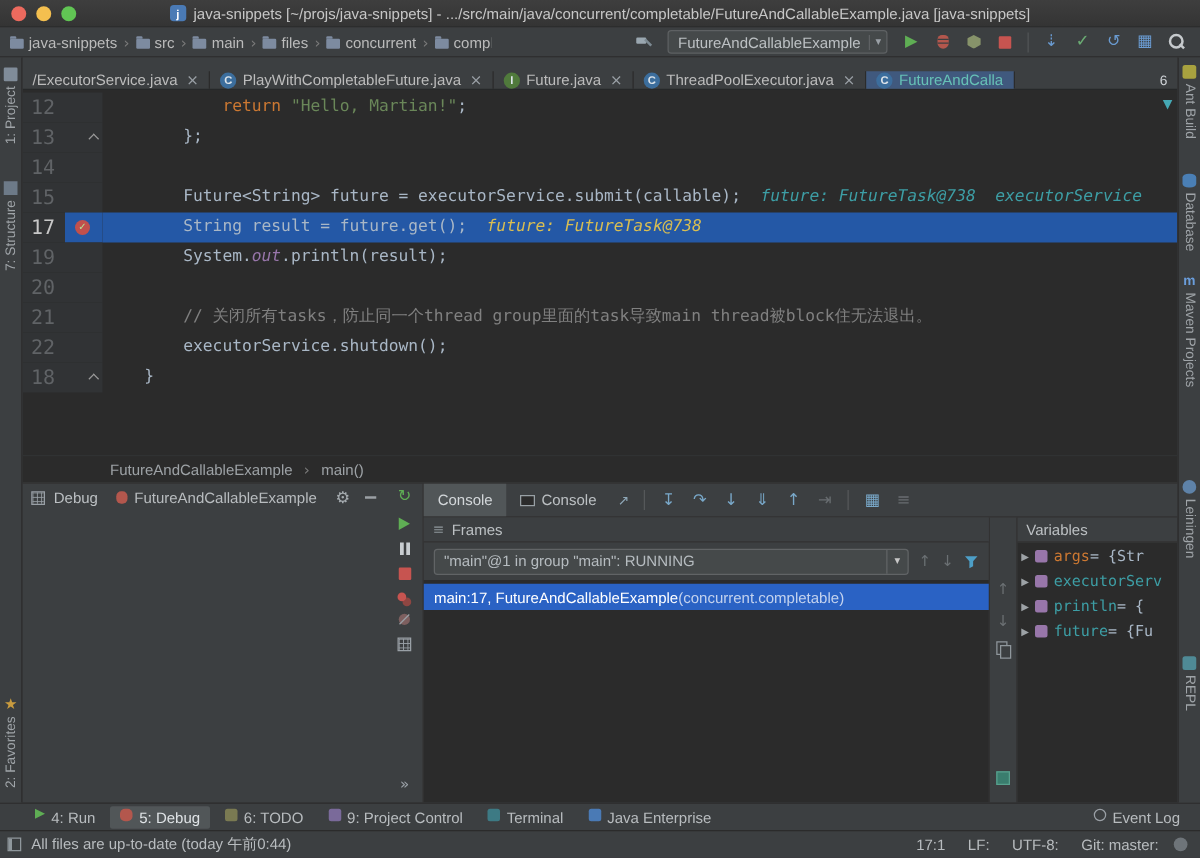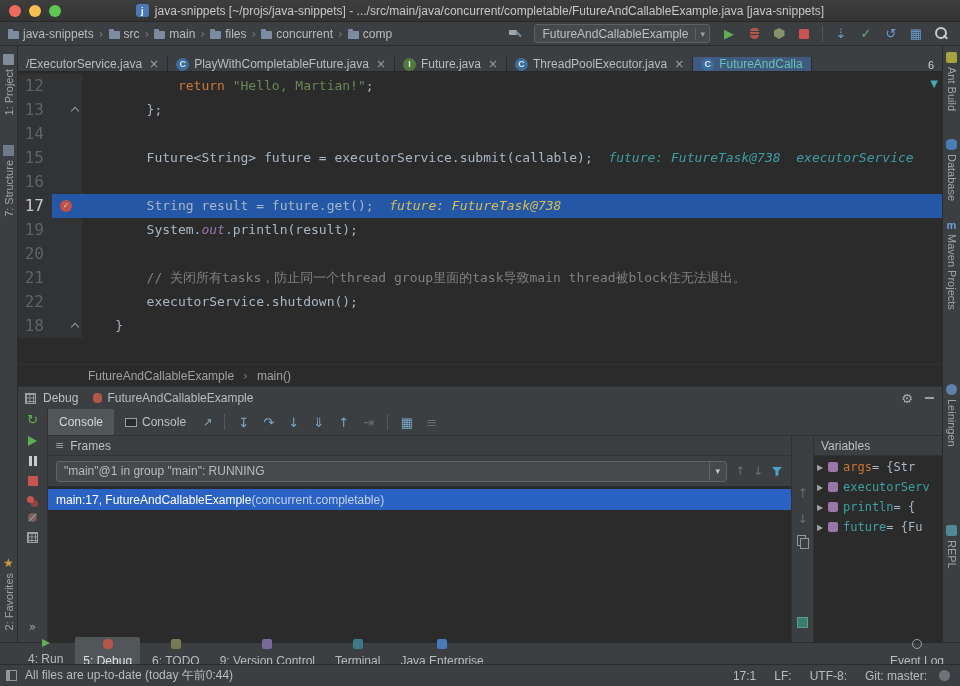--- a/index.html
+++ b/index.html
@@ -67,21 +67,21 @@
   .line.exec .num{color:#c8c8c8;}
   .bp{position:absolute;left:8px;top:6px;width:12px;height:12px;border-radius:50%;background:#c1504c;display:flex;align-items:center;justify-content:center;font-size:8px;color:#b6e394;font-family:"DejaVu Sans",sans-serif;}
   .fold{position:absolute;right:4px;top:10px;width:6px;height:6px;border-left:1px solid #9a9a9a;border-top:1px solid #9a9a9a;transform:rotate(45deg);}
   .pl{color:#a9b7c6}.kw{color:#cc7832}.st{color:#6a8759}.cm{color:#808080}
   .fd{color:#9876aa;font-style:italic}
   .h1{color:#3d9ea5;font-style:italic}
   .h2{color:#d9be52;font-style:italic}
   .crumbbar{position:absolute;left:0;right:0;bottom:0;height:22px;background:#2b2b2b;border-top:1px solid #303233;display:flex;align-items:center;padding-left:70px;gap:8px;color:#9da2a6;font-family:"Liberation Sans","DejaVu Sans",sans-serif;font-size:12px;}
 
   
-  .debugwin{position:absolute;top:386px;left:18px;right:18px;height:256px;background:#3c3f41;border-top:1px solid #323232;display:flex;flex-direction:column;}
+  .debugwin{position:absolute;top:386px;left:18px;right:18px;height:256px;background:#3c3f41;border-top:1px solid #323232;display:flex;flex-direction:row;}
   .dw-header{height:22px;display:flex;align-items:center;gap:7px;padding:0 8px 0 7px;flex:none;}
   .mini-grid{width:11px;height:11px;border:1px solid #99a0a6;background-image:linear-gradient(to right,#99a0a6 1px,transparent 1px),linear-gradient(to bottom,#99a0a6 1px,transparent 1px);background-size:3.5px 3.5px;}
   .dw-title{color:#bcc0c3;}
   .dw-tab{display:flex;align-items:center;gap:5px;padding:0 8px;height:22px;color:#b8bcbf;white-space:nowrap;}
   .dw-tab-ico{width:9px;height:10px;background:#b3574d;border-radius:4px;flex:none;}
   .dw-right{margin-left:auto;display:flex;gap:12px;align-items:center;color:#a6acb0;}
   .gear{font-size:13px;}
   .hide-bar{width:9px;height:2px;background:#9aa0a4;}
   .dw-main{flex:1;display:flex;min-height:0;}
   .dw-strip{width:30px;border-right:1px solid #323232;display:flex;flex-direction:column;align-items:center;padding-top:5px;gap:10px;flex:none;}
@@ -122,21 +122,21 @@
   .vars{width:128px;display:flex;flex-direction:column;background:#2b2b2b;flex:none;}
   .var-list{flex:1;padding-top:1px;}
   .var-row{height:20px;display:flex;align-items:center;padding:0 3px;font-family:"DejaVu Sans Mono","Liberation Mono",monospace;font-size:12px;white-space:nowrap;overflow:hidden;}
   .twisty{color:#9da2a6;font-size:8px;width:11px;flex:none;}
   .var-ico{width:10px;height:10px;border-radius:2px;background:#9876aa;flex:none;margin-right:5px;}
   .vname.param{color:#cc7832}.vname.local{color:#3d9ea5}
   .vval{color:#a9b7c6}
 
   
   .bottombar{position:absolute;left:0;right:0;top:642px;height:22px;background:#3c3f41;border-top:1px solid #2b2b2b;display:flex;align-items:center;padding:0 8px 0 20px;gap:4px;}
-  .bb-item{display:flex;align-items:center;gap:5px;padding:2px 8px;color:#b8bcbf;border-radius:2px;white-space:nowrap;flex-direction:column;}
+  .bb-item{display:flex;gap:5px;padding:2px 8px;color:#b8bcbf;border-radius:2px;white-space:nowrap;}
   .bb-item.active{background:#515658;color:#dfe3e6;}
   .bbi{width:10px;height:10px;border-radius:2px;flex:none;}
   .bbi-run{width:0;height:0;border-radius:0;border-left:8px solid #5fae54;border-top:4px solid transparent;border-bottom:4px solid transparent;background:none;}
   .bbi-bug{background:#b3574d;border-radius:4px;}
   .bbi-todo{background:#7a7a52;}
   .bbi-vcs{background:#7a6a9a;}
   .bbi-terminal{background:#3d7a84;}
   .bbi-jee{background:#4a7ab5;}
   .bbi-event{background:none;border:1px solid #9aa0a6;border-radius:50%;}
   .bb-right{margin-left:auto;display:flex;}
@@ -294,25 +294,20 @@
         </div>
         <div class="line">
           <span class="num">14</span>
           <span class="mark"></span>
           <span class="codetxt"></span>
         </div>
         <div class="line">
           <span class="num">15</span>
           <span class="mark"></span>
           <span class="codetxt"><span class="pl">        Future&lt;String&gt; future = executorService.submit(callable);</span><span class="h1">  future: FutureTask@738  executorService</span></span>
-        </div>
-        <div class="line">
-          <span class="num">16</span>
-          <span class="mark"></span>
-          <span class="codetxt"></span>
         </div>
         <div class="line exec">
           <span class="num">17</span>
           <span class="mark">
             <span class="bp">✓</span>
           </span>
           <span class="codetxt"><span class="pl">        String result = future.get();</span><span class="h2">  future: FutureTask@738</span></span>
         </div>
         <div class="line">
           <span class="num">19</span>
@@ -473,21 +468,21 @@
         <div class="bb-item active">
           <span class="bbi bbi-bug"></span>
           <span>5: Debug</span>
         </div>
         <div class="bb-item">
           <span class="bbi bbi-todo"></span>
           <span>6: TODO</span>
         </div>
         <div class="bb-item">
           <span class="bbi bbi-vcs"></span>
-          <span>9: Version Control</span>
+          <span>9: Project Control</span>
         </div>
         <div class="bb-item">
           <span class="bbi bbi-terminal"></span>
           <span>Terminal</span>
         </div>
         <div class="bb-item">
           <span class="bbi bbi-jee"></span>
           <span>Java Enterprise</span>
         </div>
       </div>

